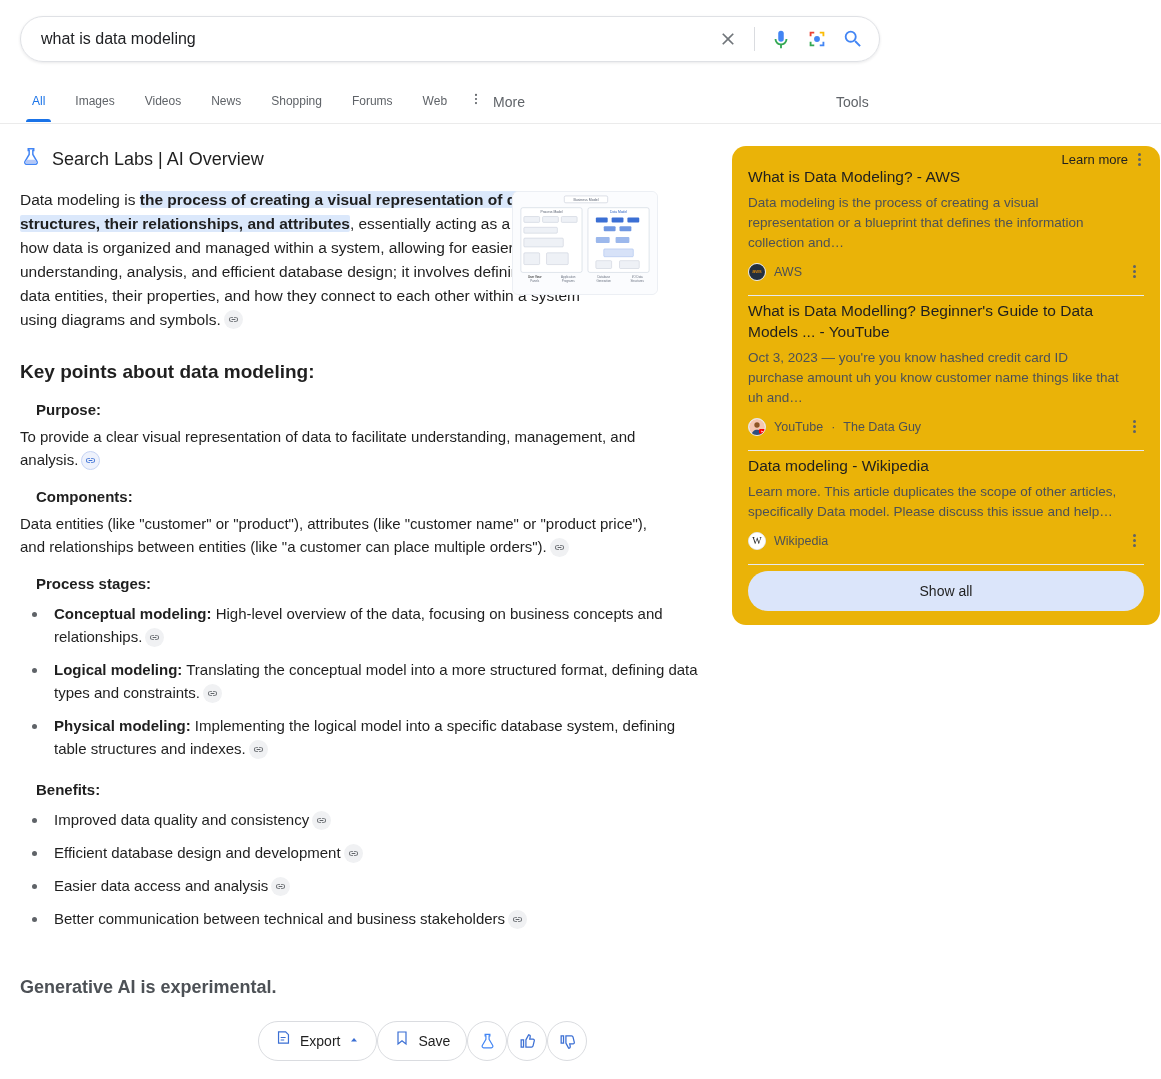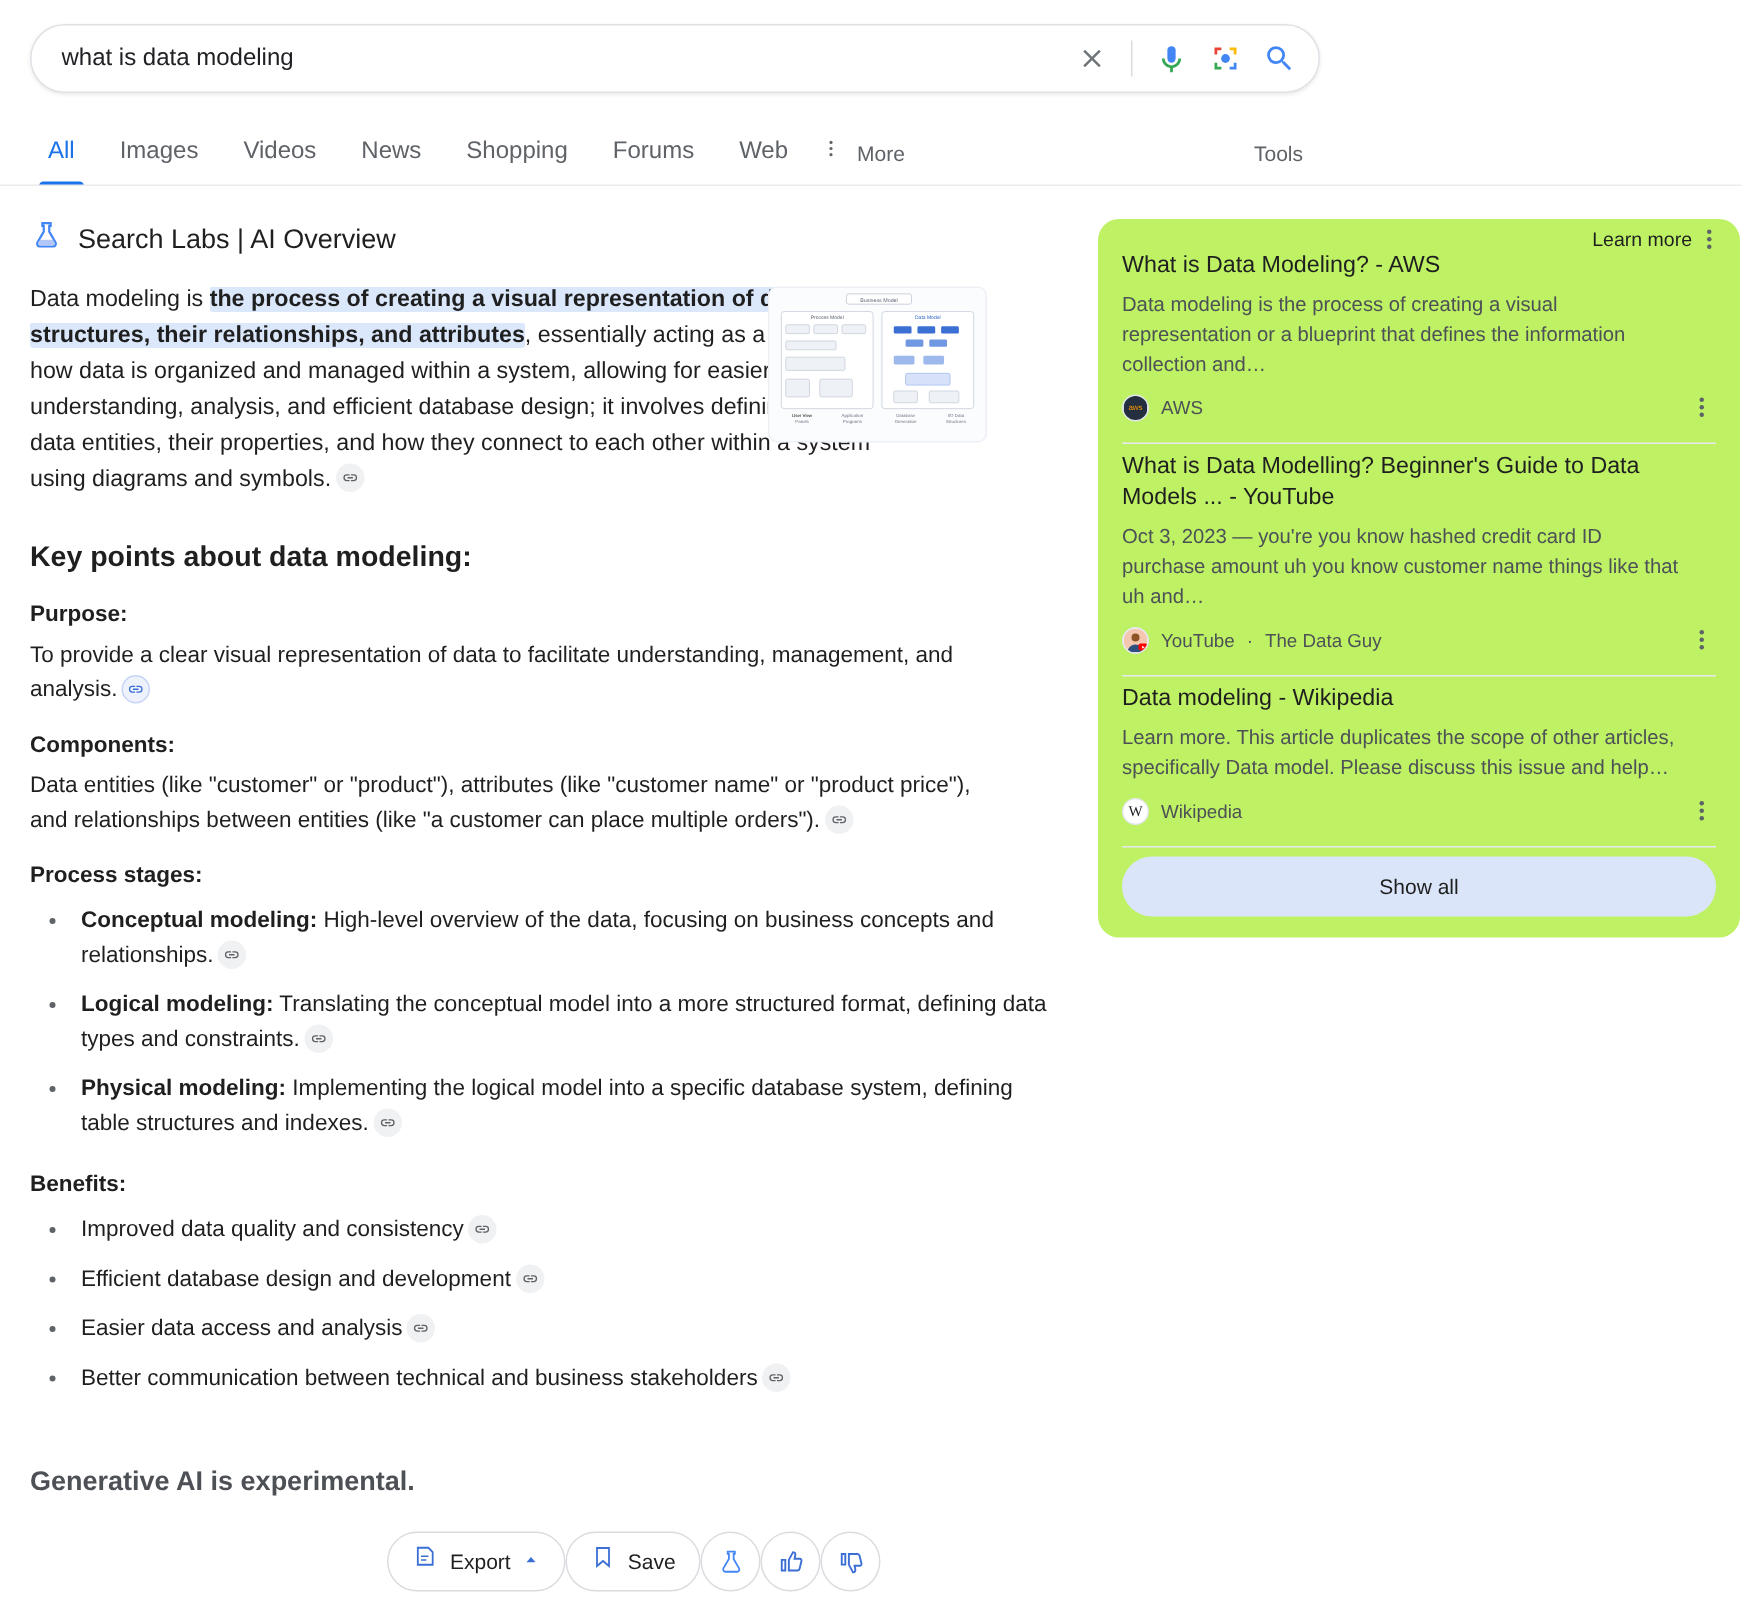--- a/index.html
+++ b/index.html
@@ -55,21 +55,21 @@
     align-items: flex-end;
     height: 44px;
     position: relative;
   }
   .tabs {
     display: flex;
     align-items: center;
     gap: 6px;
   }
   .tab {
-    font-size: 16px;
+    font-size: 12px;
     color: #5f6368;
     padding: 10px 12px 14px 12px;
     cursor: pointer;
     white-space: nowrap;
     position: relative;
   }
   .tab.active {
     color: #1a73e8;
     font-weight: 400;
   }
@@ -199,21 +199,21 @@
 
   h2.keypoints {
     font-size: 19px;
     font-weight: 700;
     margin: 28px 0 14px 0;
     color: #1f1f1f;
   }
   .sec-title {
     font-size: 15px;
     font-weight: 700;
-    margin: 14px 0 3px 0;
+    margin: 14px 0 3px 16px;
   }
   .sec-body {
     font-size: 15px;
     line-height: 23px;
     color: #1f1f1f;
     width: 640px;
   }
   ul.bullets {
     margin: 6px 0 0 0;
     padding-left: 28px;
@@ -258,21 +258,21 @@
     width: 40px; height: 40px;
     border: 1px solid #dadce0;
     border-radius: 50%;
     display: flex; align-items: center; justify-content: center;
     cursor: pointer;
     background: #fff;
   }
 
   
   .srccard {
-    background: #bef264;
+    background: #eab308;
     border-radius: 14px;
     padding: 16px 16px 14px 16px;
     width: 428px;
   }
   .src {
     padding: 4px 0 14px 0;
     border-bottom: 1px solid #e6e9f0;
     position: relative;
   }
   .src:last-of-type { border-bottom: none; padding-bottom: 8px; }

